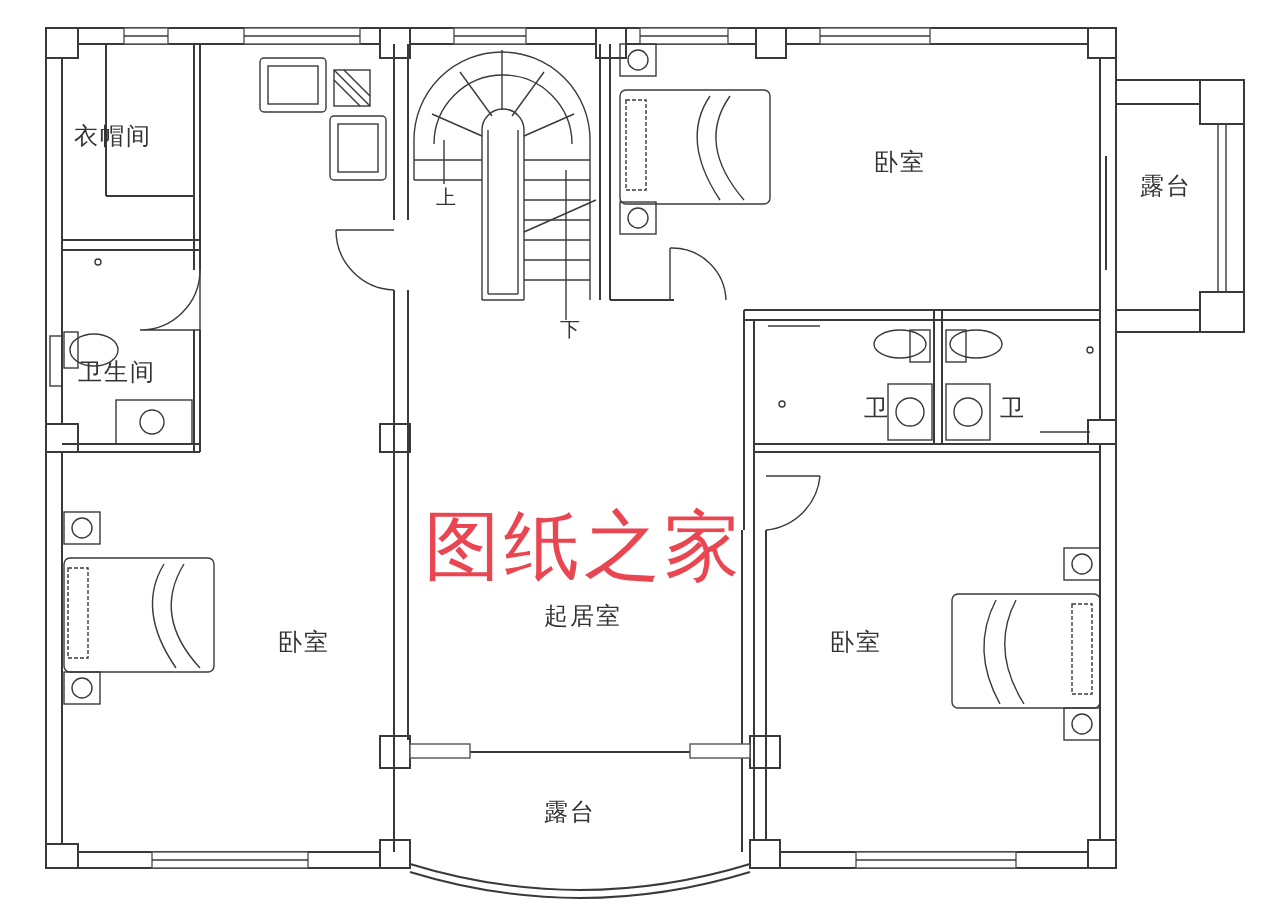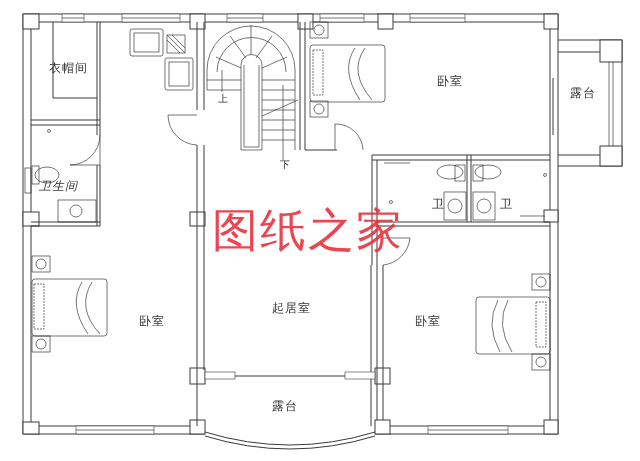--- a/index.html
+++ b/index.html
@@ -3,21 +3,21 @@
 <meta charset="utf-8">
 <style>
   html, body { margin: 0; padding: 0; background: #ffffff; }
   body { width: 640px; height: 461px; position: relative; overflow: hidden; font-family: "DejaVu Sans", sans-serif; }
   svg { position: absolute; left: 0; top: 0; }
   .w { fill: none; stroke: #3a3a3a; stroke-width: 1; }
   .wt { fill: none; stroke: #3a3a3a; stroke-width: 0.7; }
   .col { fill: #ffffff; stroke: #3a3a3a; stroke-width: 1; }
   .win { fill: #ffffff; stroke: #555; stroke-width: 0.7; }
   .label { position: absolute; font-family: "DejaVu Sans", sans-serif; font-size: 12px; color: #333; white-space: nowrap; letter-spacing: 1px; }
-  .watermark { position: absolute; font-family: "DejaVu Serif", serif; font-size: 46px; white-space: nowrap; letter-spacing: 2px; }
+  .watermark { position: absolute; font-family: "DejaVu Serif", serif; font-size: 38px; white-space: nowrap; letter-spacing: 2px; margin-top: 48px; }
   .mark { position: absolute; font-family: "DejaVu Sans", sans-serif; font-size: 10px; color: #333; }
 </style>
 </head>
 <body>
 
 <svg width="640" height="461" viewBox="0 0 640 461" xmlns="http://www.w3.org/2000/svg">
 
   <g>
 
     <line class="w" x1="23" y1="14" x2="558" y2="14"></line>
@@ -237,22 +237,22 @@
     <circle class="wt" cx="455" cy="206" r="7"></circle>
     <rect class="wt" x="473" y="192" width="22" height="28"></rect>
     <circle class="wt" cx="484" cy="206" r="7"></circle>
 
     <circle class="wt" cx="49" cy="131" r="1.5"></circle>
     <circle class="wt" cx="391" cy="202" r="1.5"></circle>
     <circle class="wt" cx="545" cy="175" r="1.5"></circle>
   </g>
 </svg>
 
-<div class="label" style="left:37px; top:60px;margin-left:12px;">衣帽间</div>
-<div class="label" style="left:39px; top:178px;font-style:italic;">卫生间</div>
+<div class="label" style="left:37px; top:60px;">衣帽间</div>
+<div class="label" style="left:39px; top:178px;">卫生间</div>
 <div class="label" style="left:437px; top:73px;">卧室</div>
 <div class="label" style="left:570px; top:85px;">露台</div>
 <div class="label" style="left:432px; top:196px;">卫</div>
 <div class="label" style="left:500px; top:196px;">卫</div>
 <div class="label" style="left:139px; top:313px;">卧室</div>
 <div class="label" style="left:272px; top:300px;">起居室</div>
 <div class="label" style="left:415px; top:313px;">卧室</div>
 <div class="label" style="left:272px; top:398px;">露台</div>
 
 <div class="mark" style="left:218px; top:92px;">上</div>

